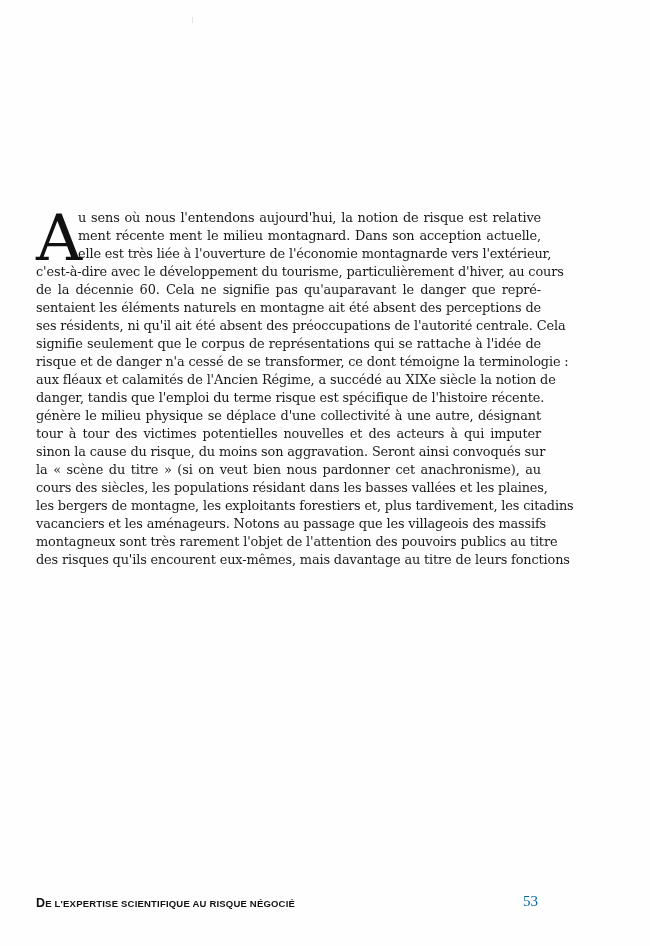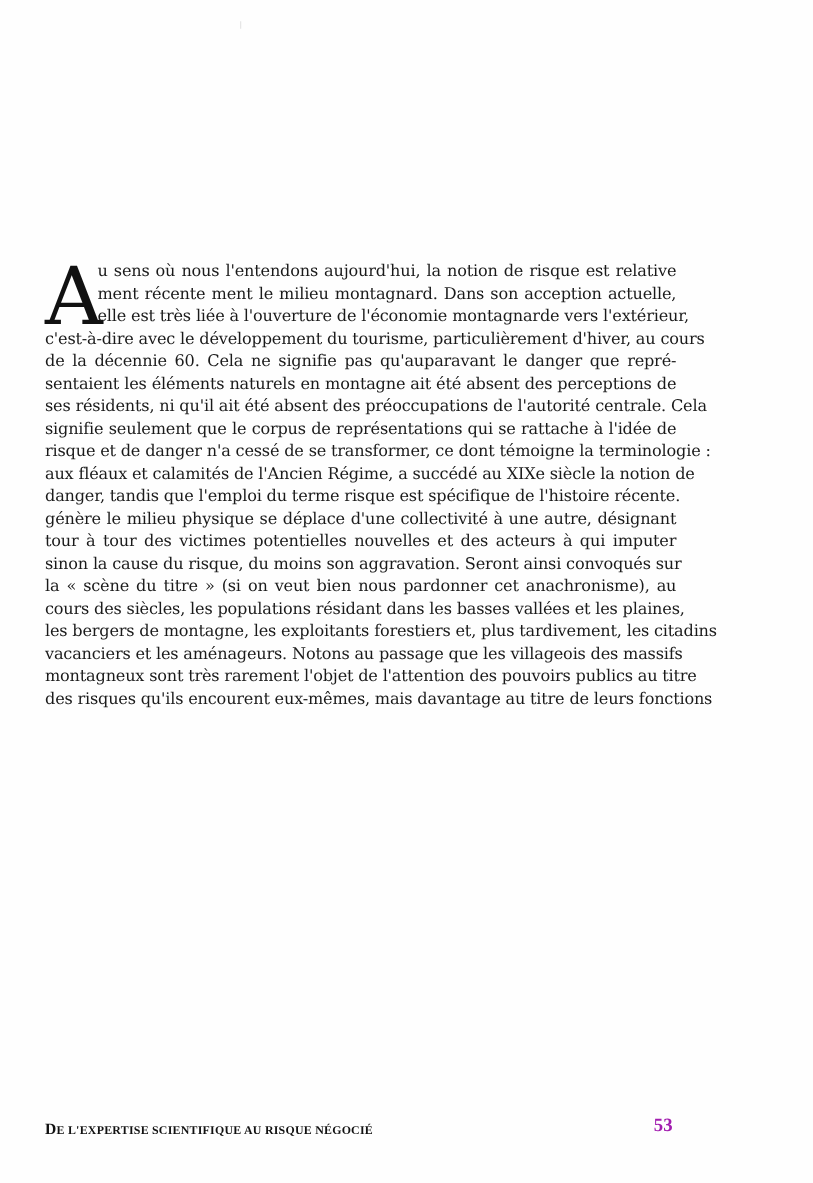--- a/index.html
+++ b/index.html
@@ -13,27 +13,27 @@
     .line { display: block; height: 18px; white-space: nowrap; text-align-last: justify; text-align: justify; }
     .line.last { text-align-last: left; }
     .line.indent { padding-left: 42px; }
     .dropcap {
       position: absolute; left: 36px; top: 210px; width: 40px; height: 56px;
       font-family: "DejaVu Serif", serif; font-size: 64px; line-height: 56px;
       color: #111; font-weight: normal;
     }
     .footer-title {
       position: absolute; left: 36px; top: 896px;
-      font-family: Liberation Serif, serif; font-size: 9.5px; font-weight: bold;
+      font-family: Liberation Sans, sans-serif; font-size: 9.5px; font-weight: bold;
       letter-spacing: 0.2px; color: #111; text-transform: uppercase;
     }
     .footer-title .big { font-size: 12.5px; }
     .page-number {
       position: absolute; left: 523px; top: 893px;
-      font-family: "Liberation Serif", serif; font-size: 15px; font-weight: bold; color: #a21caf;
+      font-family: "Liberation Serif", serif; font-size: 15px; font-weight: normal; color: #0369a1;
     }
     .speck { position: absolute; left: 192px; top: 17px; width: 1px; height: 6px; background: #e6e6e6; }
   </style>
 </head>
 <body>
 
 <div class="page">
   <div class="speck"></div>
 
   <div class="dropcap">A</div>

